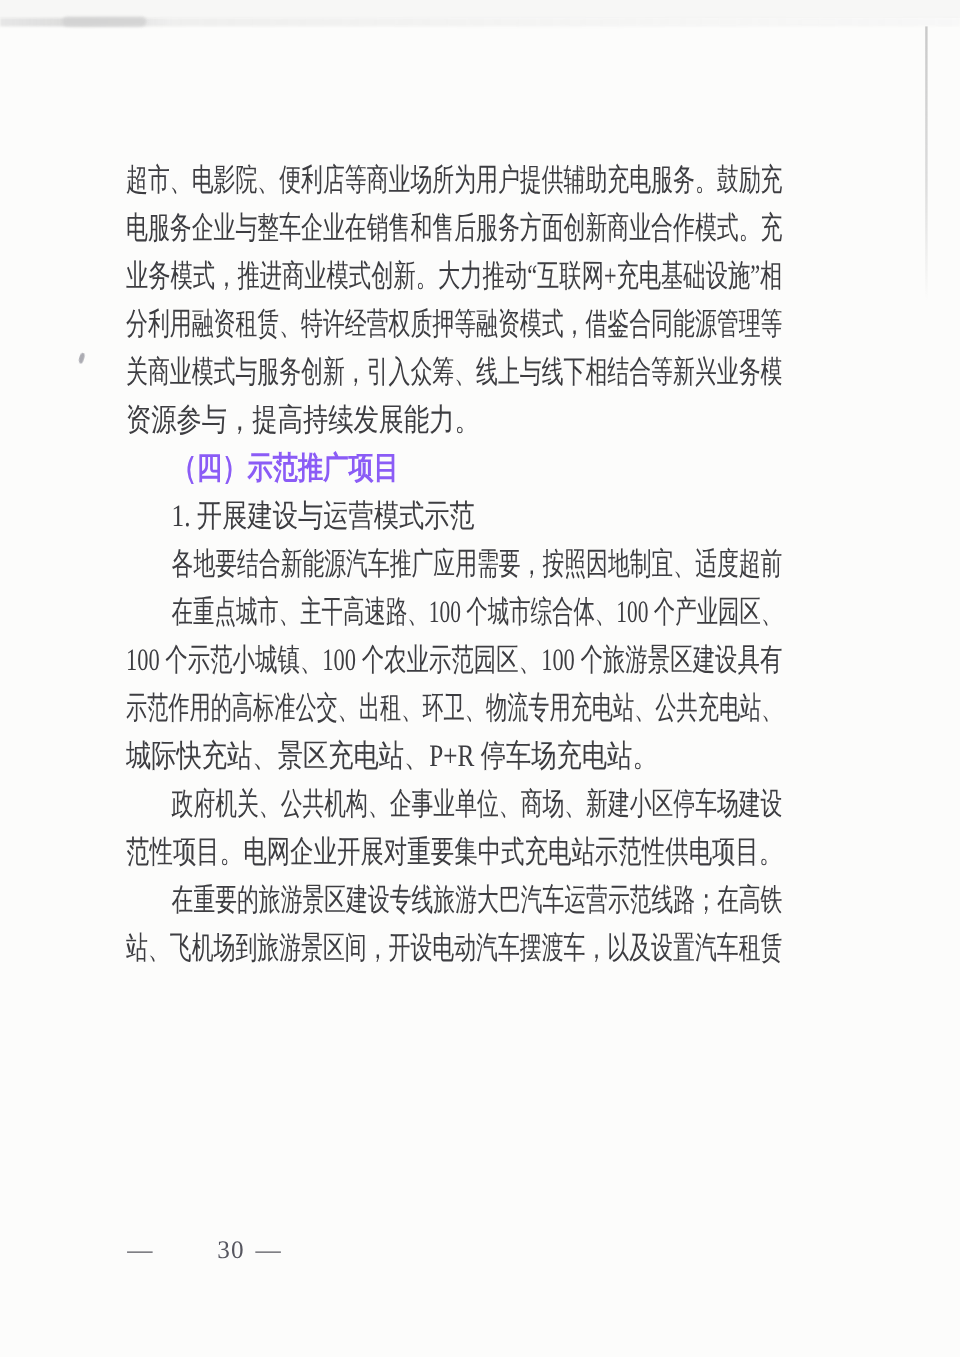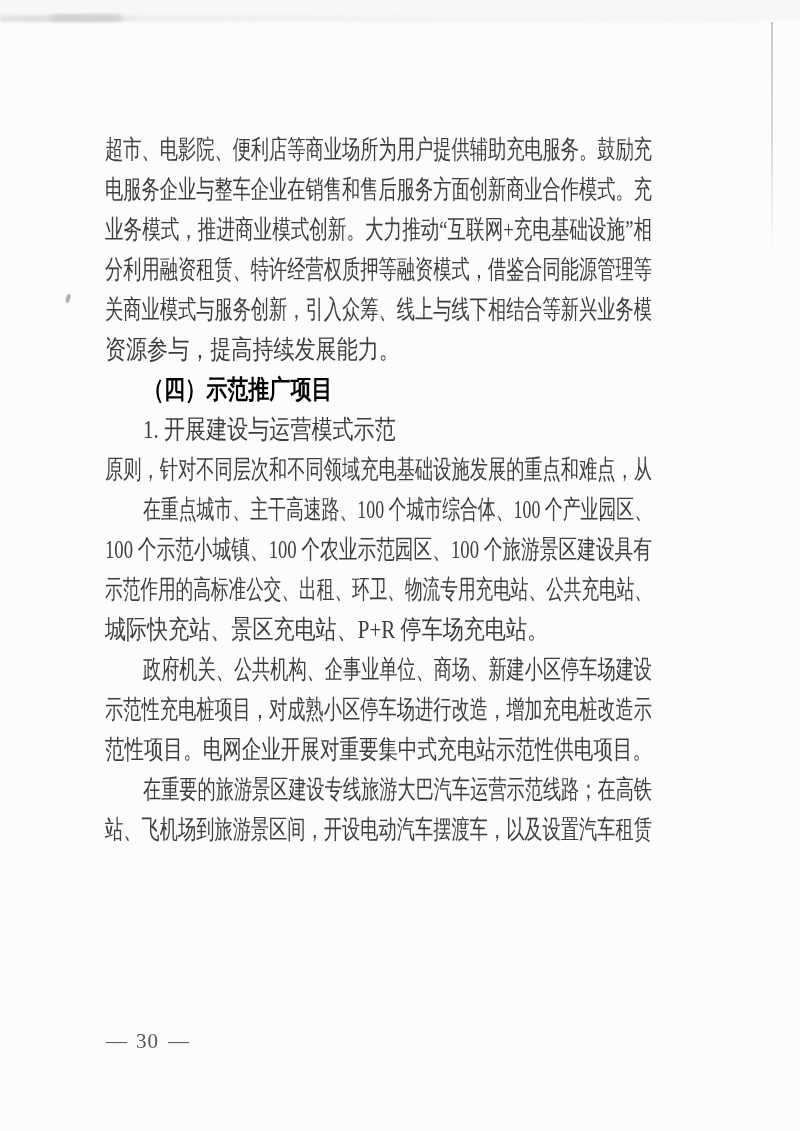--- a/index.html
+++ b/index.html
@@ -51,60 +51,59 @@
     position: absolute; left: 105px; top: 130px; width: 547px;
     font-size: 26px;
     color: #3d3d41;
   }
   .line {
     height: 40px; line-height: 40px;
     white-space: nowrap;
     text-align: left;
   }
   .line.ind { padding-left: 38px; }
-  .line.b { font-weight: bold; color: #000000; }
+  .line.b { font-weight: bold; color: #8b5cf6; }
   .line .txt {
     display: inline-block;
     white-space: nowrap;
     transform-origin: left center;
   }
   .footer {
     position: absolute; left: 106px; top: 1026px; height: 30px;
     line-height: 30px; font-size: 21px; color: #56565f;
     display: flex; align-items: center;
   }
   .footer .gap { display: inline-block; width: 9px; }
-  .footer .num { letter-spacing: 1px; }
+  .footer .num { letter-spacing: 1px; margin-left: 45px; }
 </style>
 </head>
 <body>
 
 <div class="page">
   <div class="top-edge"></div>
   <div class="smudge"></div>
   <div class="smudge-blob"></div>
   <div class="fold-line"></div>
   <div class="speck"></div>
 
   <div class="doc-body" id="doc-body">
       <div class="line"><span class="txt" style="transform: scaleX(0.701282);">超市、电影院、便利店等商业场所为用户提供辅助充电服务。鼓励充</span></div>
       <div class="line"><span class="txt" style="transform: scaleX(0.701282);">电服务企业与整车企业在销售和售后服务方面创新商业合作模式。充</span></div>
       <div class="line"><span class="txt" style="transform: scaleX(0.714332);">业务模式，推进商业模式创新。大力推动“互联网+充电基础设施”相</span></div>
       <div class="line"><span class="txt" style="transform: scaleX(0.701282);">分利用融资租赁、特许经营权质押等融资模式，借鉴合同能源管理等</span></div>
       <div class="line"><span class="txt" style="transform: scaleX(0.701282);">关商业模式与服务创新，引入众筹、线上与线下相结合等新兴业务模</span></div>
       <div class="line"><span class="txt" style="transform: scaleX(0.81);">资源参与，提高持续发展能力。</span></div>
       <div class="line ind b"><span class="txt" style="transform: scaleX(0.81);">（四）示范推广项目</span></div>
       <div class="line ind"><span class="txt" style="transform: scaleX(0.81);">1. 开展建设与运营模式示范</span></div>
-      <div class="line"><span class="txt" style="transform: scaleX(0.701282);">原则，针对不同层次和不同领域充电基础设施发展的重点和难点，从</span></div>
+      <div class="line ind"><span class="txt" style="transform: scaleX(0.699176);">各地要结合新能源汽车推广应用需要，按照因地制宜、适度超前</span></div>
       <div class="line ind"><span class="txt" style="transform: scaleX(0.68691);">在重点城市、主干高速路、100 个城市综合体、100 个产业园区、</span></div>
       <div class="line"><span class="txt" style="transform: scaleX(0.719264);">100 个示范小城镇、100 个农业示范园区、100 个旅游景区建设具有</span></div>
       <div class="line"><span class="txt" style="transform: scaleX(0.67866);">示范作用的高标准公交、出租、环卫、物流专用充电站、公共充电站、</span></div>
       <div class="line"><span class="txt" style="transform: scaleX(0.81);">城际快充站、景区充电站、P+R 停车场充电站。</span></div>
       <div class="line ind"><span class="txt" style="transform: scaleX(0.699176);">政府机关、公共机构、企事业单位、商场、新建小区停车场建设</span></div>
-      <div class="line"><span class="txt" style="transform: scaleX(0.701282);">示范性充电桩项目，对成熟小区停车场进行改造，增加充电桩改造示</span></div>
       <div class="line"><span class="txt" style="transform: scaleX(0.751374);">范性项目。电网企业开展对重要集中式充电站示范性供电项目。</span></div>
       <div class="line ind"><span class="txt" style="transform: scaleX(0.699176);">在重要的旅游景区建设专线旅游大巴汽车运营示范线路；在高铁</span></div>
       <div class="line"><span class="txt" style="transform: scaleX(0.701282);">站、飞机场到旅游景区间，开设电动汽车摆渡车，以及设置汽车租赁</span></div>
     </div>
 
   <div class="footer">
     <span>—</span>
     <span class="gap"></span>
     <span class="num">30</span>
     <span class="gap"></span>

